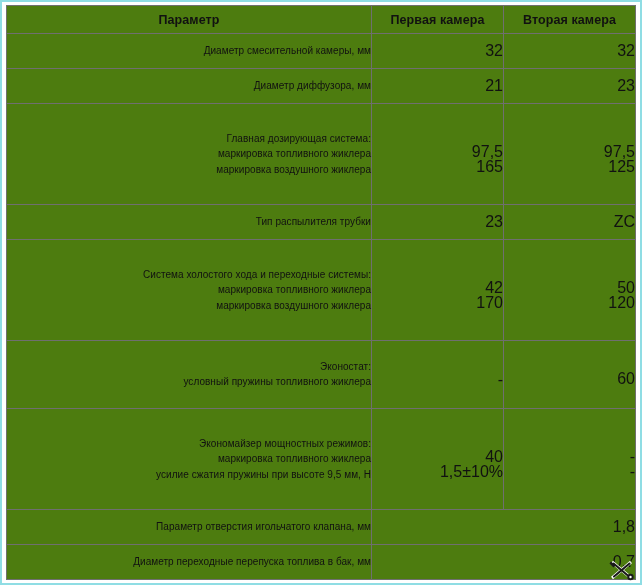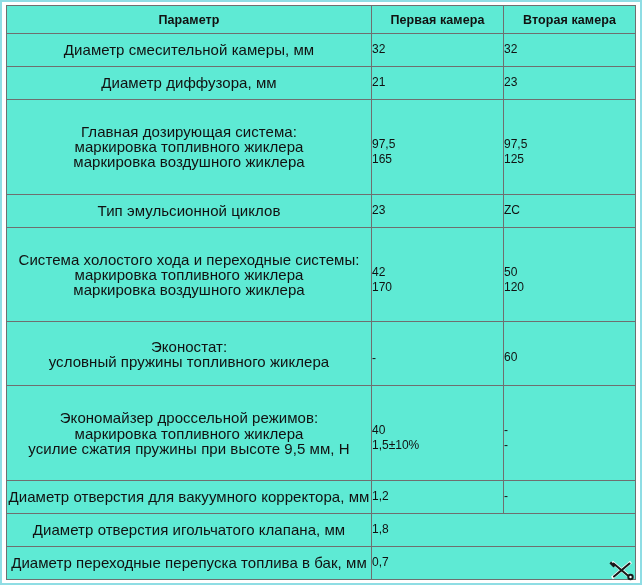--- a/index.html
+++ b/index.html
@@ -26,43 +26,43 @@
     width: 100%;
     height: 100%;
     border-collapse: collapse;
     table-layout: fixed;
     background: #ffffff;
   }
   table.spec td, table.spec th {
     border: 1px solid #6f6f6f;
     padding: 0;
     vertical-align: middle;
-    background: #5eead4;
+    background: #4d7c0f;
     margin-top: 15px;
   }
   th.hdr {
     font-size: 12.5px;
     font-weight: bold;
     color: #111111;
     text-align: center;
     height: 27px;
     letter-spacing: 0.1px;
   }
   td.param {
-    font-size: 15px;
+    font-size: 10px;
     color: #111111;
-    text-align: center;
+    text-align: right;
     padding: 3px 4px 3px 7px;
     line-height: 15.3px;
     letter-spacing: 0.05px;
   }
   td.val {
-    font-size: 12px;
+    font-size: 16px;
     color: #111111;
-    text-align: left;
+    text-align: right;
     padding: 3px 2px;
     line-height: 15.3px;
     white-space: pre-line;
   }
   .col-param { width: 365px; }
   .col-c1 { width: 132px; }
   .col-c2 { width: 132px; }
 
   #watermark {
     position: absolute;
@@ -112,21 +112,21 @@
             <div>маркировка топливного жиклера</div>
             <div>маркировка воздушного жиклера</div>
           </td>
           <td class="val" style="vertical-align: middle; padding-top: 10.6px;">97,5
 165</td>
           <td class="val" style="vertical-align: middle; padding-top: 10.6px;">97,5
 125</td>
         </tr>
         <tr>
           <td class="param">
-            <div>Тип эмульсионной циклов</div>
+            <div>Тип распылителя трубки</div>
           </td>
           <td class="val">23</td>
           <td class="val">ZC</td>
         </tr>
         <tr>
           <td class="param">
             <div>Система холостого хода и переходные системы:</div>
             <div>маркировка топливного жиклера</div>
             <div>маркировка воздушного жиклера</div>
           </td>
@@ -138,39 +138,32 @@
         <tr>
           <td class="param">
             <div>Эконостат:</div>
             <div>условный пружины топливного жиклера</div>
           </td>
           <td class="val" style="vertical-align: middle; padding-top: 10.6px;">-</td>
           <td class="val" style="vertical-align: middle; padding-top: 8px;">60</td>
         </tr>
         <tr>
           <td class="param">
-            <div>Экономайзер дроссельной режимов:</div>
+            <div>Экономайзер мощностных режимов:</div>
             <div>маркировка топливного жиклера</div>
             <div>усилие сжатия пружины при высоте 9,5 мм, Н</div>
           </td>
           <td class="val" style="vertical-align: middle; padding-top: 10.6px;">40
 1,5±10%</td>
           <td class="val" style="vertical-align: middle; padding-top: 10.6px;">-
 -</td>
         </tr>
         <tr>
           <td class="param">
-            <div>Диаметр отверстия для вакуумного корректора, мм</div>
-          </td>
-          <td class="val">1,2</td>
-          <td class="val">-</td>
-        </tr>
-        <tr>
-          <td class="param">
-            <div>Диаметр отверстия игольчатого клапана, мм</div>
+            <div>Параметр отверстия игольчатого клапана, мм</div>
           </td>
           <td class="val" colspan="2">1,8</td>
         </tr>
         <tr>
           <td class="param">
             <div>Диаметр переходные перепуска топлива в бак, мм</div>
           </td>
           <td class="val" colspan="2">0,7</td>
         </tr>
       </tbody>

